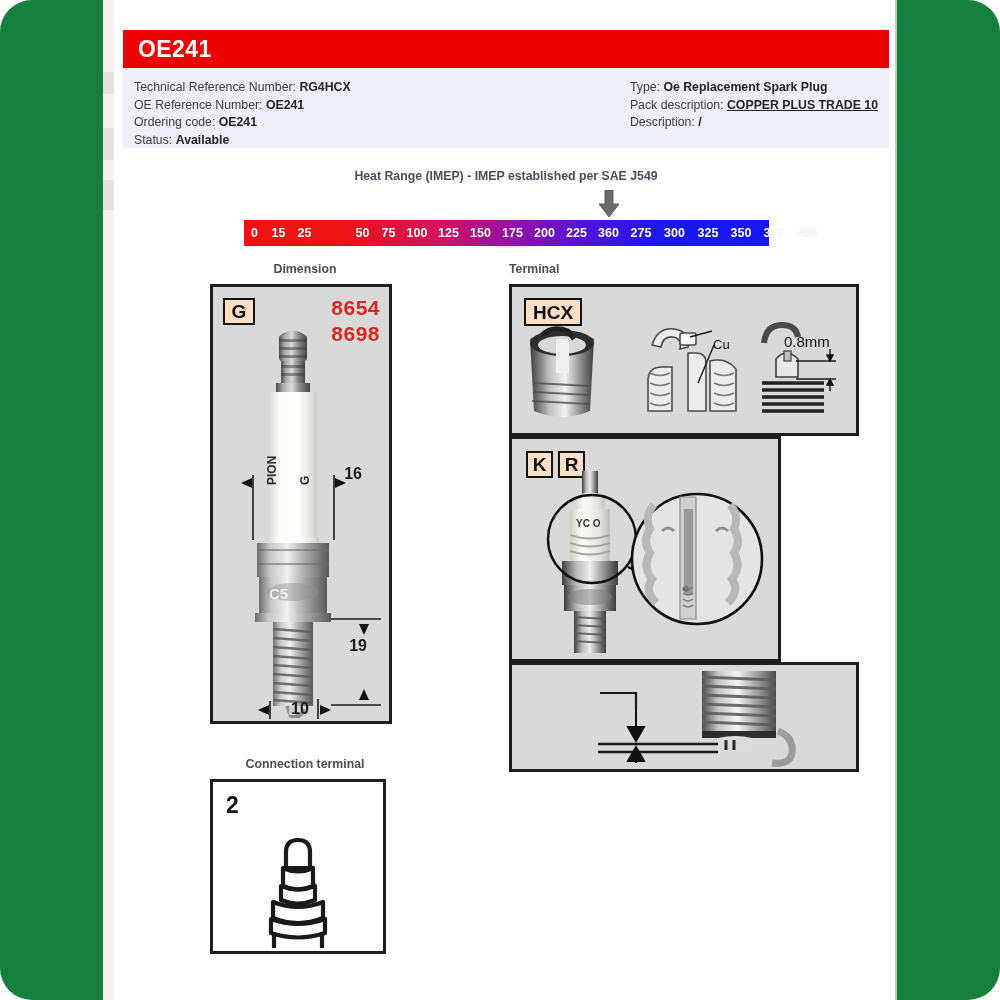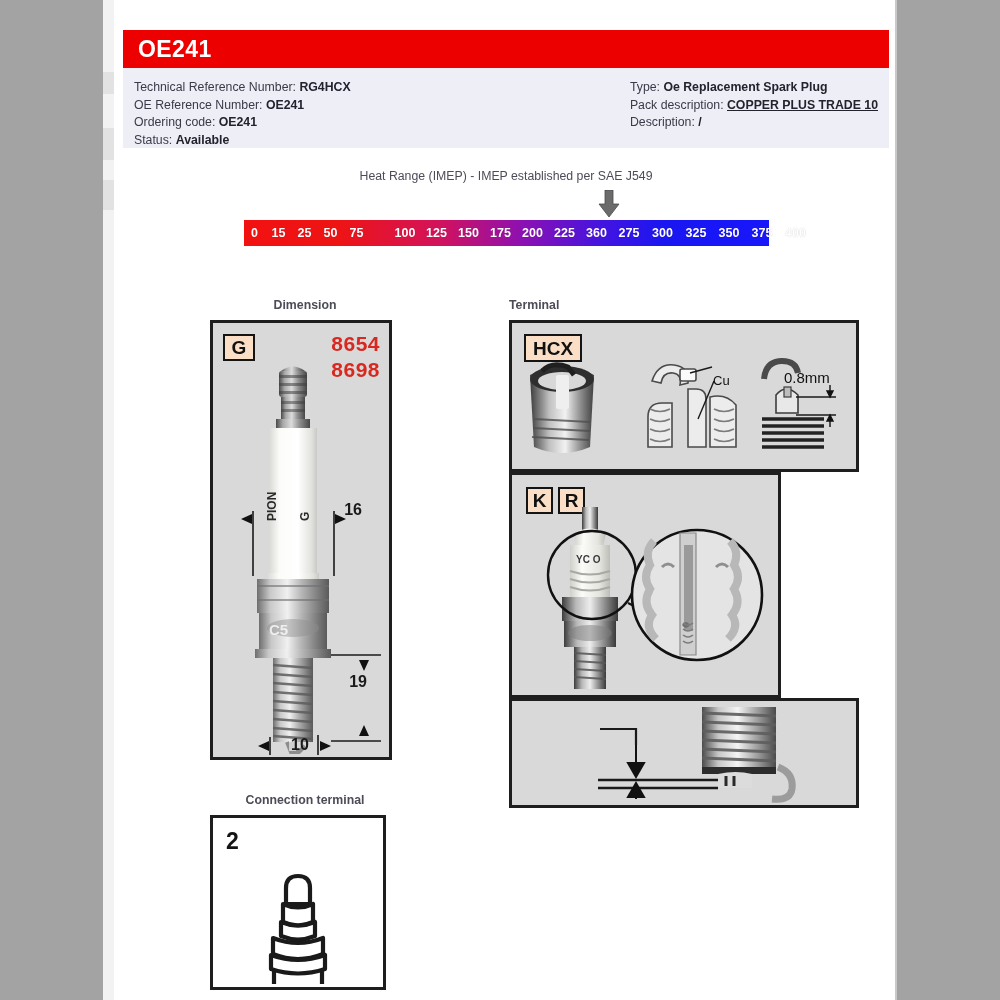--- a/index.html
+++ b/index.html
@@ -4,21 +4,21 @@
 <style>
   * { box-sizing: border-box; margin: 0; padding: 0; }
   html, body {
     width: 1000px; height: 1000px;
     background: #ffffff;
     font-family: "Liberation Sans", sans-serif;
     overflow: hidden;
   }
 
   
-  #page-root { position: relative; width: 1000px; height: 1000px; background:#a3a3a3; }
+  #page-root { position: relative; width: 1000px; height: 1000px; background:#15803d;border-radius:32px; }
 
   #left-gutter {
     position:absolute; left:103px; top:0; width:11px; height:1000px;
     background:#f2f2f2;
   }
   #left-gutter .thumb {
     position:absolute; left:0; width:11px; background:#e2e2e2;
   }
   #left-gutter .thumb.t1 { top:72px;  height:22px; }
   #left-gutter .thumb.t2 { top:128px; height:32px; }
@@ -49,21 +49,21 @@
   .info-left  { position:absolute; left:11px; top:11px; line-height:17.5px; }
   .info-right { position:absolute; right:11px; top:11px; line-height:17.5px; text-align:left; }
   .info-row { white-space:nowrap; }
   .info-row .lbl { font-weight:normal; }
   .info-row .val { font-weight:bold; color:#23232e; }
   .info-row .val.link { text-decoration:underline; }
 
   
   #heat-section { position:absolute; left:9px; top:160px; width:766px; }
   #heat-caption {
-    text-align:center; font-size:12.3px; font-weight:normal; color:#4c4c58;
+    text-align:center; font-size:12.3px; font-weight:bold; color:#4c4c58;
     padding-top:9px;
   }
   #heat-arrow-row { position:relative; height:30px; margin-top:7px; }
   #heat-arrow {
     position:absolute; top:0; left:0; width:22px; height:28px;
   }
   #heat-bar {
     position:relative;
     margin:0 auto; width:525px; height:26px;
     background:linear-gradient(to right,
@@ -78,21 +78,20 @@
   }
 
   
   #content { position:absolute; left:9px; top:262px; width:766px; }
   .col-left  { position:absolute; left:87px;  top:0; width:190px; }
   .col-right { position:absolute; left:386px; top:0; width:360px; }
 
   .panel-caption {
     font-size:12.3px; font-weight:bold; color:#4c4c58;
     margin-bottom:8px;
-    margin-top:36px;
   }
   .panel-caption.center { text-align:center; }
 
   .figure {
     background:#d9d9d9;
     border:3px solid #1e1e1e;
     position:relative;
     overflow:hidden;
   }
   .figure.plain { background:#ffffff; }
@@ -213,23 +212,23 @@
       <div id="heat-arrow-row">
         <svg id="heat-arrow" viewBox="0 0 22 28" style="left: 475px;">
           <path d="M7 0 L15 0 L15 14 L21 14 L11 27 L1 14 L7 14 Z" fill="#6b6b6b" stroke="#4a4a4a" stroke-width="0.8"></path>
         </svg>
       </div>
 
       <div id="heat-bar">
           <span class="hv" style="width: 22px;">0</span>
           <span class="hv" style="width: 26px;">15</span>
           <span class="hv" style="width: 26px;">25</span>
-          <span class="hv" style="width: 26px;">50</span>
+          <span class="hv" style="width: 26px; margin-left: 32px;">50</span>
           <span class="hv" style="width: 26px;">75</span>
-          <span class="hv" style="width: 31px; margin-left: 20px;">100</span>
+          <span class="hv" style="width: 31px;">100</span>
           <span class="hv" style="width: 32px;">125</span>
           <span class="hv" style="width: 32px;">150</span>
           <span class="hv" style="width: 32px;">175</span>
           <span class="hv" style="width: 32px;">200</span>
           <span class="hv" style="width: 32px;">225</span>
           <span class="hv" style="width: 32px;">360</span>
           <span class="hv" style="width: 33px;">275</span>
           <span class="hv" style="width: 34px;">300</span>
           <span class="hv" style="width: 33px;">325</span>
           <span class="hv" style="width: 33px;">350</span>

